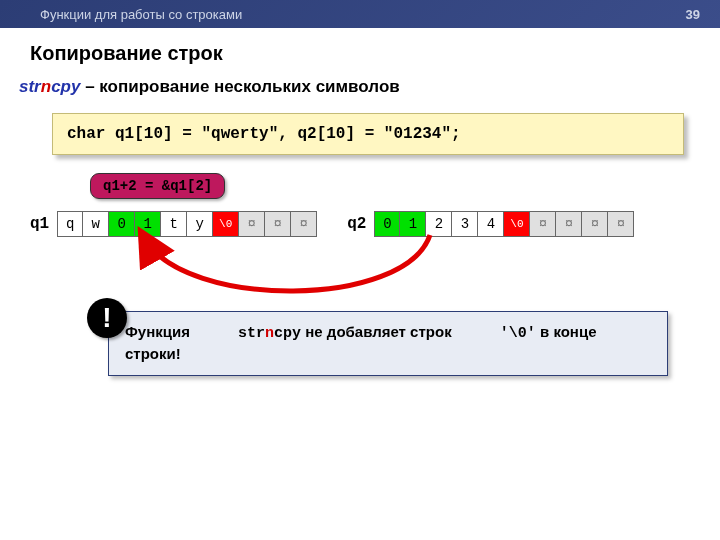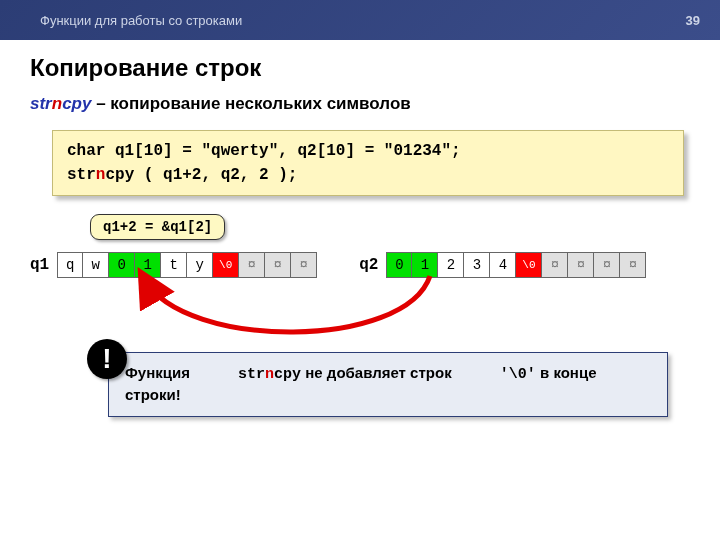--- a/index.html
+++ b/index.html
@@ -7,37 +7,37 @@
     font-family: Arial, sans-serif;
     width: 720px;
     height: 540px;
     background: #fff;
     position: relative;
     overflow: hidden;
   }
   .header-bar {
     background: #3b4d8a;
     background: linear-gradient(135deg, #2c3d75 0%, #3b4d8a 100%);
-    height: 40px;
+    height: 28px;
     display: flex;
     align-items: center;
     justify-content: space-between;
     padding: 0 20px 0 40px;
     color: #cdd4e6;
     font-size: 13px;
   }
   .header-bar .pagenum { font-weight: bold; }
   .page-title {
-    font-size: 24px;
+    font-size: 20px;
     font-weight: bold;
     padding: 14px 30px 6px 30px;
     color: #000;
   }
   .subtitle {
-    padding: 6px 30px 10px 30px;
+    padding: 6px 30px 10px 19px;
     font-size: 17px;
     font-weight: bold;
   }
   .subtitle .fn { color: #2233aa; font-style: italic; }
   .subtitle .fn .n { color: #d00000; }
   .code-block {
     margin: 6px 36px 0 52px;
     padding: 8px 14px;
     background: #fff7c2;
     border: 1px solid #c4bb77;
@@ -45,32 +45,32 @@
     font-family: "Courier New", monospace;
     font-size: 16px;
     font-weight: bold;
     line-height: 1.5;
   }
   .code-block .n { color: #d00000; }
   .annot-wrap { position: relative; height: 54px; }
   .annot {
     position: absolute;
     left: 90px; top: 18px;
-    background: #fef9c3;
+    background: #be185d;
     border: 1px solid #333;
     border-radius: 9px;
     box-shadow: 2px 2px 3px rgba(0,0,0,.3);
     padding: 4px 12px;
     font-family: "Courier New", monospace;
     font-size: 14px;
     font-weight: bold;
   }
   .arrays-row {
     display: flex;
-    gap: 42px;
+    gap: 30px;
     padding: 2px 30px 0 30px;
     align-items: flex-start;
   }
   .array-group { display: flex; align-items: center; gap: 8px; }
   .arr-label {
     font-family: "Courier New", monospace;
     font-size: 16px;
     font-weight: bold;
   }
   .boxes { display: flex; }
@@ -131,21 +131,20 @@
 </div>
 
 <h1 class="page-title">Копирование строк</h1>
 
 <div class="subtitle">
   <span class="fn"><span>str</span><span class="n">n</span><span>cpy</span></span><span>  – копирование нескольких символов</span>
 </div>
 
 <div class="code-block">
   <div>char q1[10] = "qwerty", q2[10] = "01234";</div>
-  <div><span>str</span><span class="n">n</span><span>cpy ( q1+2, q2, 2 );</span></div>
 </div>
 
 <div class="annot-wrap">
   <div class="annot">q1+2 = &amp;q1[2]</div>
 </div>
 
 <div class="stage">
 <div class="arrays-row">
   <div class="array-group">
     <span class="arr-label">q1</span>

